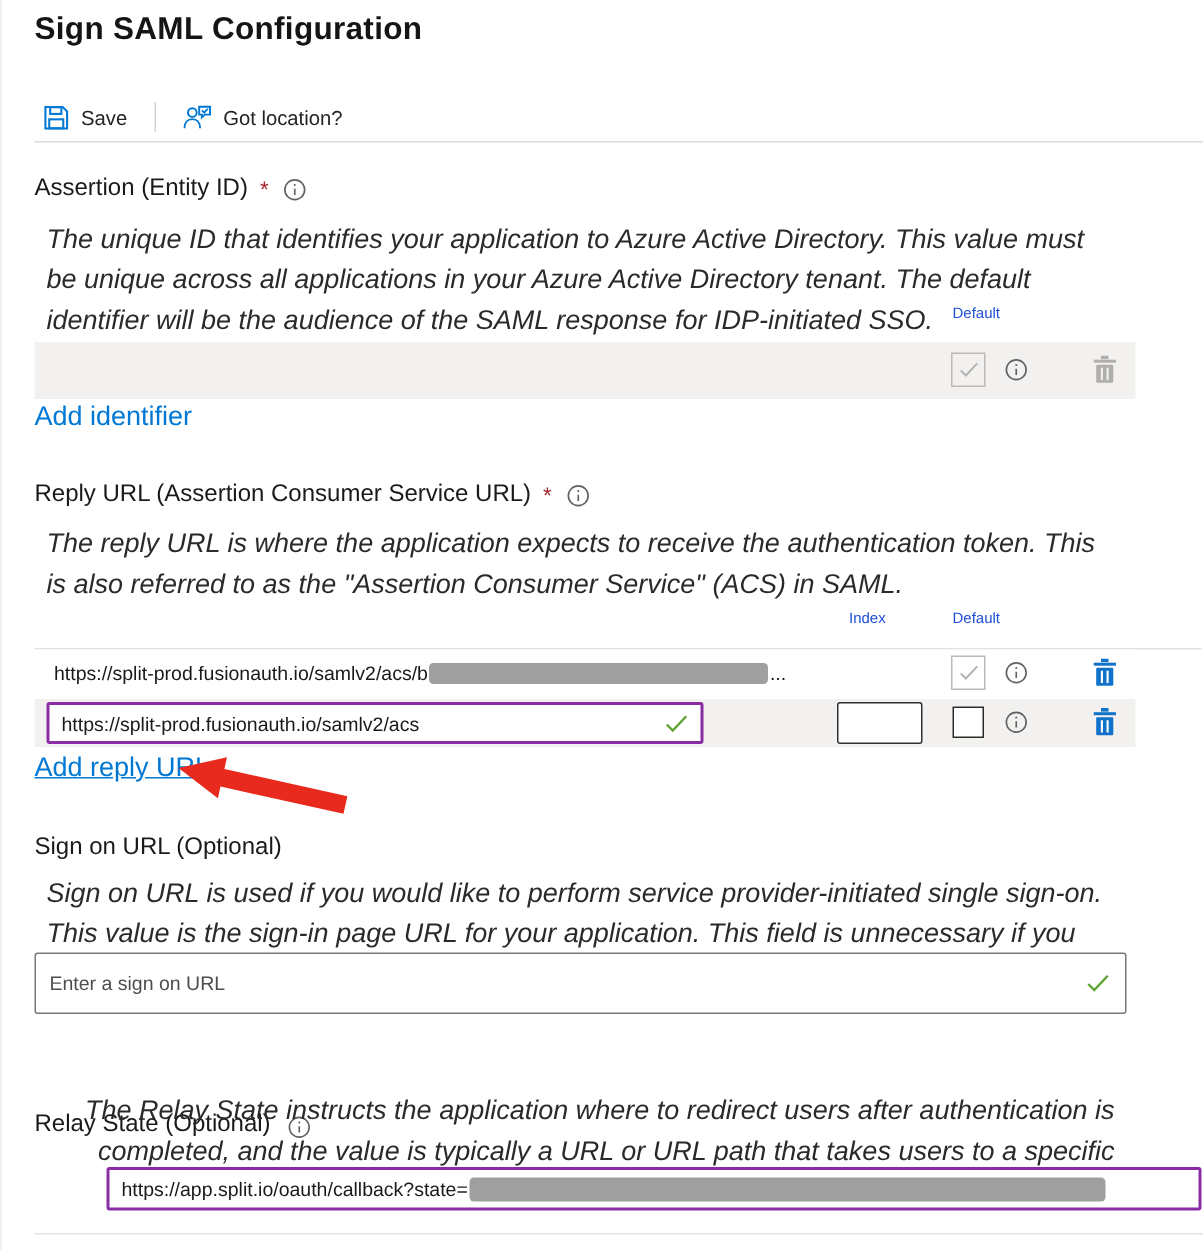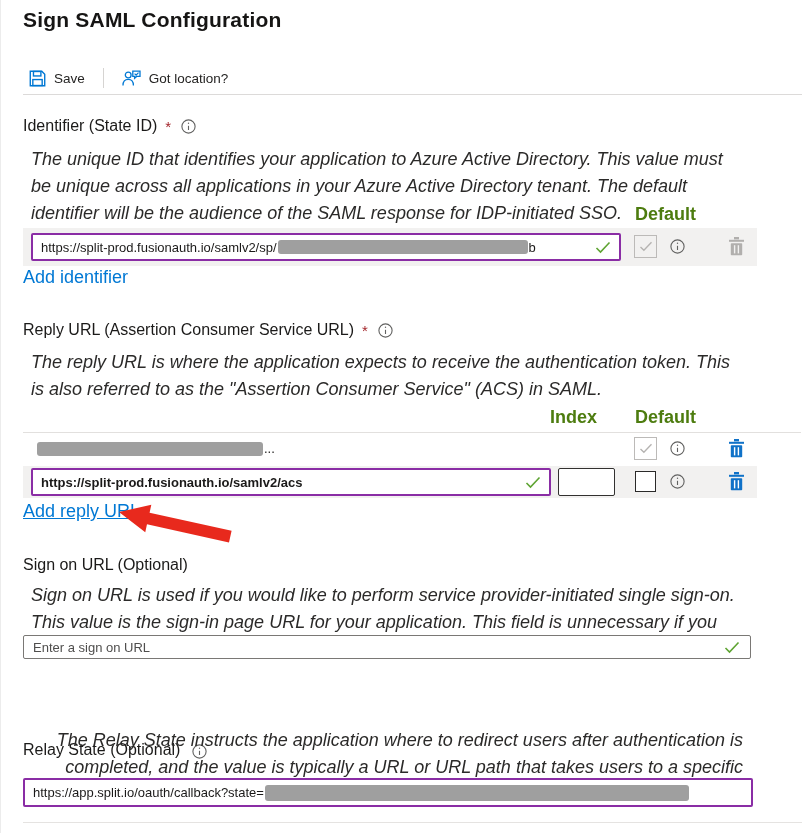--- a/index.html
+++ b/index.html
@@ -11,21 +11,21 @@
 
   .toolbar { position:absolute; left:22px; top:62px; width:780px; height:33px;
     display:flex; align-items:center; border-bottom:1px solid #dcdad9; }
   .tb-item { display:flex; align-items:center; gap:8px; font-size:13.5px; color:#252423; cursor:pointer; padding:0 6px; }
   .tb-divider { width:1px; height:20px; background:#d6d4d2; margin:0 12px; }
 
   .sec-heading { position:absolute; left:22px; font-size:16px; color:#1b1a19; display:flex; align-items:center; gap:6px; }
   .req { color:#a4262c; font-size:15px; margin-left:2px; }
   .desc { position:absolute; left:30px; width:712px; font-size:18px; font-style:italic; color:#2b2a29; line-height:27px; }
 
-  .col-header { position:absolute; font-size:18px; font-weight:700; color:#4d7c0f; }
+  .col-header { position:absolute; font-size:10px; font-weight:400; color:#1d4ed8; }
 
   .row-strip { position:absolute; left:22px; width:734px; background:#f2f1f0; }
   .row-plain { position:absolute; left:22px; width:734px; background:#ffffff; }
 
   .url-input { position:absolute; left:8px; top:5px; height:28px; background:#fff;
     border:2px solid #8a2da5; border-radius:2px; display:flex; align-items:center;
     font-size:13px; color:#1b1a19; padding:0 8px; }
   .redact { display:inline-block; height:14px; background:#9f9f9f; border-radius:3px; margin:0 1px; }
   .check-right { margin-left:auto; flex:0 0 auto; }
 
@@ -35,21 +35,21 @@
   .checkbox-empty { width:21px; height:21px; border:1.5px solid #2b2a29; background:#fff; }
   .index-input { position:absolute; width:57px; height:28px; background:#fff; border:1px solid #323130; border-radius:2px; }
 
   .link { position:absolute; left:22px; font-size:18px; color:#0078d4; cursor:pointer; }
 
   .hline { position:absolute; left:22px; height:1px; background:#e2e0de; }
 
   .plain-url { position:absolute; left:13px; top:8px; display:flex; align-items:center; font-size:13px; color:#1b1a19; }
 
   .wide-input { position:absolute; left:22px; display:flex; align-items:center; background:#fff; }
-  .signon-box { width:728px; height:24px; border:1px solid #7a7875; border-radius:2px;align-items:center; }
+  .signon-box { width:728px; height:41px; border:1px solid #7a7875; border-radius:2px;align-items:center; }
   .signon-box input { border:none; outline:none; flex:1; height:100%; font-size:13px; padding:0 9px;
     font-family:"Liberation Sans", sans-serif; color:#1b1a19; background:transparent; }
   .signon-box input::placeholder { color:#4f4e4d; }
   .relay-box { width:730px; height:29px; border:2px solid #8a2da5; border-radius:2px; font-size:13px; padding:0 8px; }
 
   .icon { flex:0 0 auto; display:inline-flex; }
 </style>
 </head>
 <body>
 
@@ -74,45 +74,35 @@
         <path d="M1 15.5 C1 11.4 3.3 9.4 6.2 9.4 C9.1 9.4 11.4 11.4 11.4 15.5"></path>
         <path d="M10.8 1.2 H18 V6.4 H14.6 L12.6 8.2 V6.4 H10.8 Z" fill="#ffffff"></path>
         <path d="M12.6 3.6 L14.1 5.1 L16.5 2.6" stroke-width="1.2"></path>
       </svg>
     </span>
     <span>Got location?</span>
   </div>
 </div>
 
 <div class="sec-heading" style="top:117px;">
-  <span>Identifier (State ID)</span>
+  <span>Assertion (Entity ID)</span>
   <span class="req">*</span>
   <span class="icon" style="margin-left:4px;">
     <svg width="15" height="15" viewBox="0 0 15 15" fill="none" stroke="#616160" stroke-width="1.1">
       <circle cx="7.5" cy="7.5" r="6.6"></circle>
         <line x1="7.5" y1="6.8" x2="7.5" y2="11"></line>
         <circle cx="7.5" cy="4.3" r="0.7" fill="#616160" stroke="none"></circle>
     </svg>
   </span>
 </div>
 <div class="desc" style="top:146px;">The unique ID that identifies your application to Azure Active Directory. This value must be unique across all applications in your Azure Active Directory tenant. The default identifier will be the audience of the SAML response for IDP-initiated SSO.</div>
 
 <div class="col-header" style="left:634px; top:204px;">Default</div>
 
 <div class="row-strip" style="top:228px; height:38px;">
-  <div class="url-input" style="width:590px;">
-    <span>https://split-prod.fusionauth.io/samlv2/sp/</span>
-    <span class="redact" style="width:250px;"></span>
-    <span>b</span>
-    <span class="icon check-right">
-      <svg width="16" height="13" viewBox="0 0 16 13" fill="none" stroke="#5ea432" stroke-width="1.6">
-        <path d="M1.5 7 L5.5 11 L14.5 1.5"></path>
-      </svg>
-    </span>
-  </div>
   <div class="cell" style="left:611px; top:7px;">
     <span class="checkbox-disabled">
       <svg width="14" height="11" viewBox="0 0 16 13" fill="none" stroke="#b5b3b1" stroke-width="1.6">
           <path d="M1.5 7 L5.5 11 L14.5 1.5"></path>
         </svg>
     </span>
   </div>
   <div class="cell" style="left:647px; top:11px;">
     <svg width="15" height="15" viewBox="0 0 15 15" fill="none" stroke="#616160" stroke-width="1.1">
       <circle cx="7.5" cy="7.5" r="6.6"></circle>
@@ -142,27 +132,28 @@
   <span class="icon" style="margin-left:4px;">
     <svg width="15" height="15" viewBox="0 0 15 15" fill="none" stroke="#616160" stroke-width="1.1">
       <circle cx="7.5" cy="7.5" r="6.6"></circle>
         <line x1="7.5" y1="6.8" x2="7.5" y2="11"></line>
         <circle cx="7.5" cy="4.3" r="0.7" fill="#616160" stroke="none"></circle>
     </svg>
   </span>
 </div>
 <div class="desc" style="top:349px;">The reply URL is where the application expects to receive the authentication token. This is also referred to as the "Assertion Consumer Service" (ACS) in SAML.</div>
 
-<div class="col-header" style="left:549px; top:407px;">Index</div>
+<div class="col-header" style="left:565px; top:407px;">Index</div>
 <div class="col-header" style="left:634px; top:407px;">Default</div>
 
 <div class="hline" style="top:432px; width:778px;"></div>
 
 <div class="row-plain" style="top:433px; height:33px;">
   <div class="plain-url">
+    <span>https://split-prod.fusionauth.io/samlv2/acs/b</span>
     <span class="redact" style="width:226px;"></span>
     <span>...</span>
   </div>
   <div class="cell" style="left:611px; top:4px;">
     <span class="checkbox-disabled">
       <svg width="14" height="11" viewBox="0 0 16 13" fill="none" stroke="#b5b3b1" stroke-width="1.6">
           <path d="M1.5 7 L5.5 11 L14.5 1.5"></path>
         </svg>
     </span>
   </div>
@@ -182,21 +173,21 @@
         </g>
       <g stroke="#ffffff" stroke-width="1.4">
           <line x1="5.6" y1="8.2" x2="5.6" y2="16.4"></line>
           <line x1="9.4" y1="8.2" x2="9.4" y2="16.4"></line>
         </g>
     </svg>
   </div>
 </div>
 
 <div class="row-strip" style="top:466px; height:32px;">
-  <div class="url-input" style="width:520px; top:2px;font-weight:bold;">
+  <div class="url-input" style="width:438px; top:2px;">
     <span>https://split-prod.fusionauth.io/samlv2/acs</span>
     <span class="icon check-right">
       <svg width="16" height="13" viewBox="0 0 16 13" fill="none" stroke="#5ea432" stroke-width="1.6">
         <path d="M1.5 7 L5.5 11 L14.5 1.5"></path>
       </svg>
     </span>
   </div>
   <div class="index-input" style="left:535px; top:2px;"></div>
   <div class="cell" style="left:612px; top:5px;">
     <span class="checkbox-empty"></span>
@@ -248,18 +239,18 @@
   <span>Relay State (Optional)</span>
   <span class="icon" style="margin-left:6px;">
     <svg width="15" height="15" viewBox="0 0 15 15" fill="none" stroke="#616160" stroke-width="1.1">
       <circle cx="7.5" cy="7.5" r="6.6"></circle>
         <line x1="7.5" y1="6.8" x2="7.5" y2="11"></line>
         <circle cx="7.5" cy="4.3" r="0.7" fill="#616160" stroke="none"></circle>
     </svg>
   </span>
 </div>
 <div class="desc" style="top:727px;text-align:right;">The Relay State instructs the application where to redirect users after authentication is completed, and the value is typically a URL or URL path that takes users to a specific location within the application.</div>
-<div class="wide-input relay-box" style="top:778px;">
+<div class="wide-input relay-box" style="top:778px;margin-left:48px;">
   <span>https://app.split.io/oauth/callback?state=</span>
   <span class="redact" style="width:424px; height:16px;"></span>
 </div>
 
 <div class="hline" style="top:822px; width:780px; background:#e5e3e1;"></div>
 
 </body></html>

